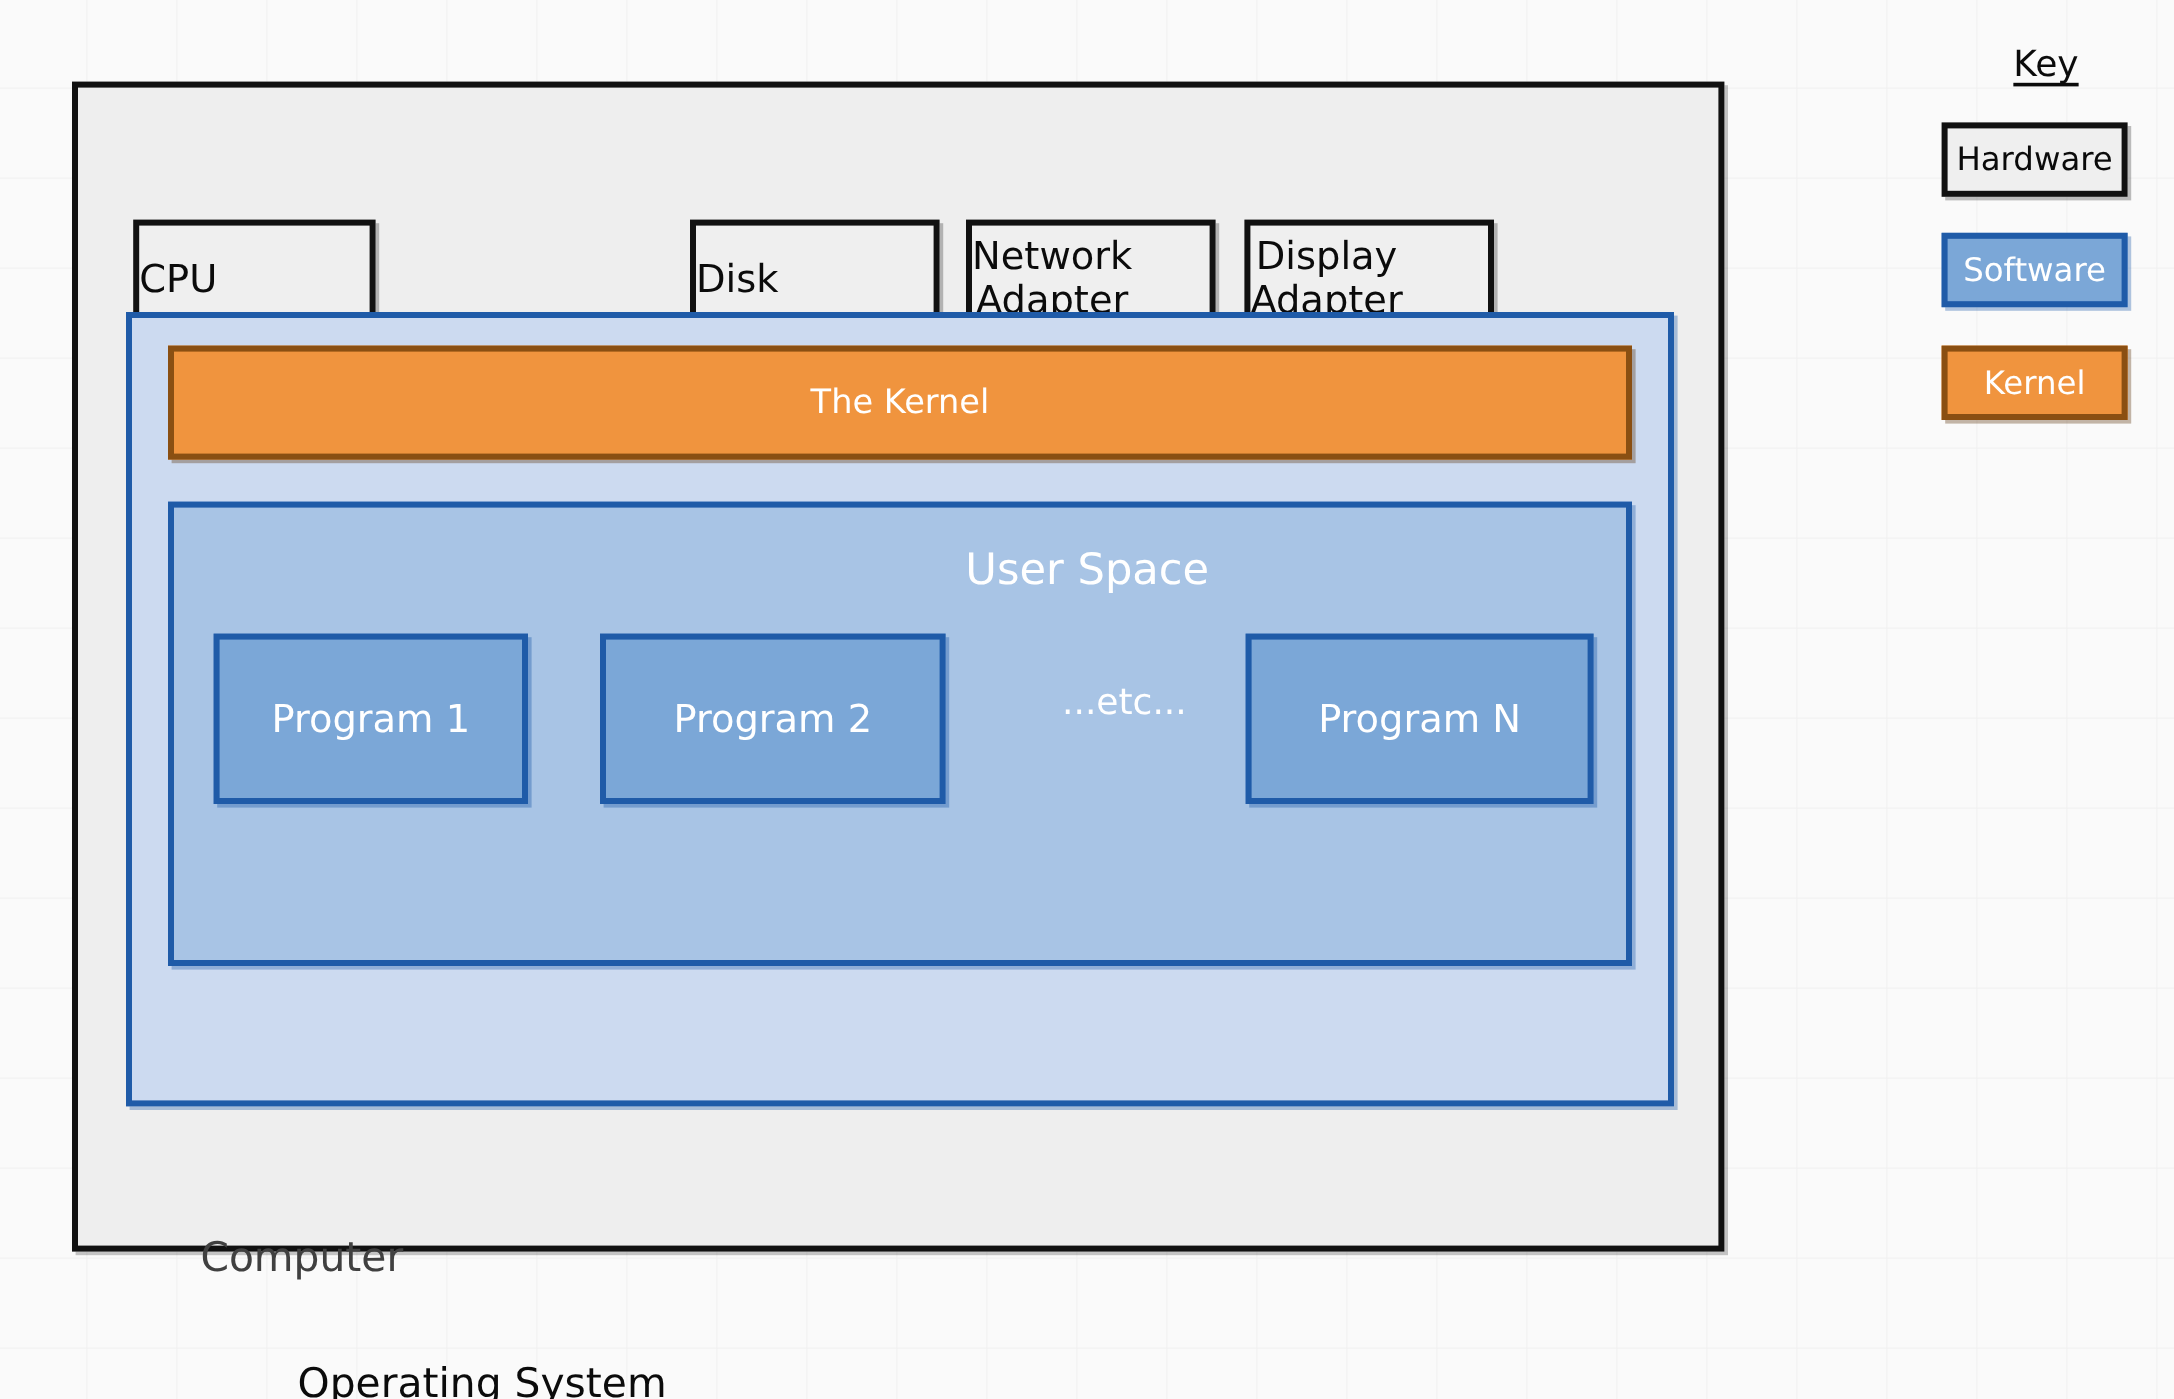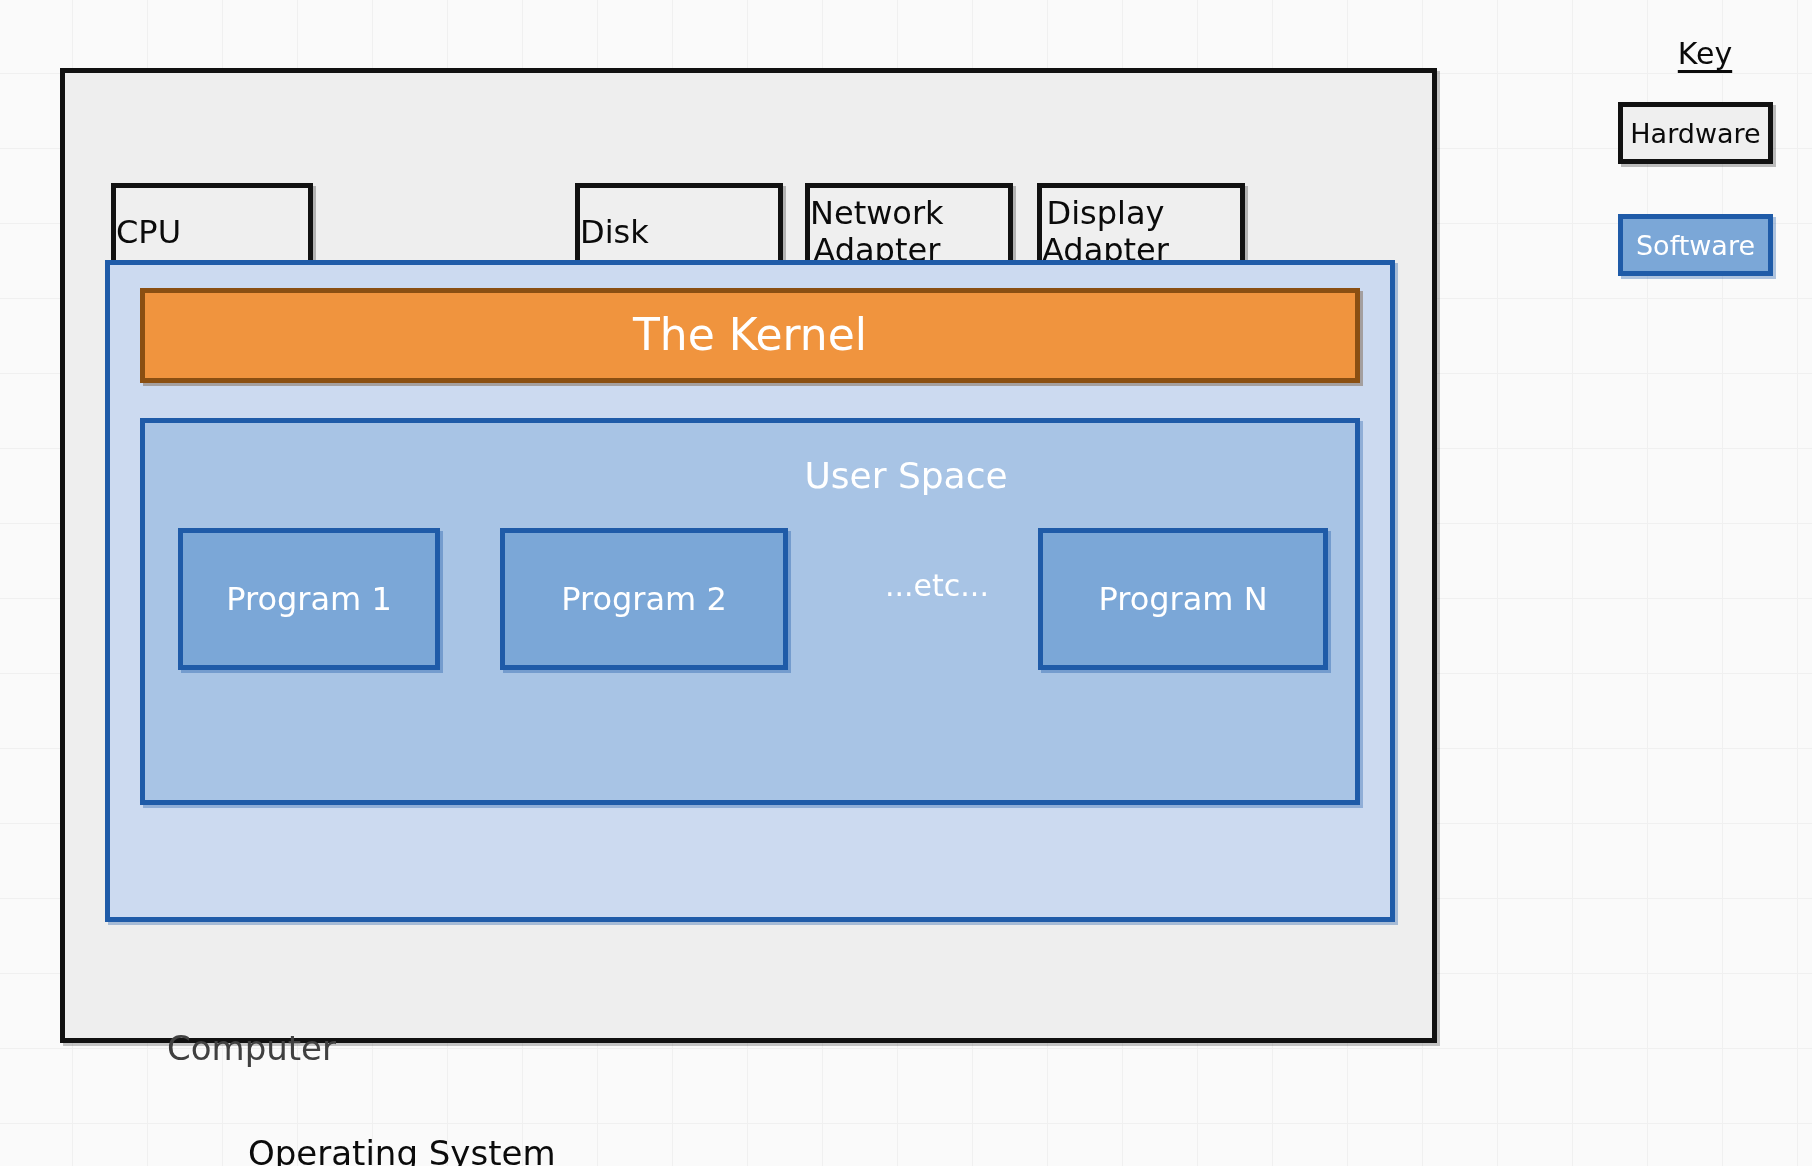--- a/index.html
+++ b/index.html
@@ -60,21 +60,21 @@
     font-size:34px;color:#0b0b0b;
   }
 
   
   #kernel{
     left:140px;top:288px;width:1220px;height:95px;
     background:#f0943e;
     border:5px solid #8a4f12;
     box-shadow:3px 3px 0 0 rgba(90,50,10,.35);
     align-items:center;justify-content:center;
-    color:#ffffff;font-size:44px;
+    color:#ffffff;font-size:28px;
   }
 
   
   #userspace{
     left:140px;top:418px;width:1220px;height:387px;
     background:#a8c4e5;
     border:5px solid #1f5ba8;
     box-shadow:3px 3px 0 0 rgba(31,91,168,.35);
     flex-direction:column;
   }
@@ -108,21 +108,21 @@
     box-sizing:border-box;display:flex;
     align-items:center;justify-content:center;
     font-size:27px;
   }
   #key-hardware{
     top:102px;background:#efefef;border:5px solid #111111;
     color:#0b0b0b;box-shadow:3px 3px 0 0 rgba(0,0,0,.25);
   }
   #key-software{
     top:194px;background:#7ba7d7;border:5px solid #1f5ba8;
-    color:#ffffff;box-shadow:3px 3px 0 0 rgba(31,91,168,.35);margin-top:20px;
+    color:#ffffff;box-shadow:3px 3px 0 0 rgba(31,91,168,.35);
   }
   #key-kernel{
     top:288px;background:#f0943e;border:5px solid #8a4f12;
     color:#ffffff;box-shadow:3px 3px 0 0 rgba(90,50,10,.35);
   }
 </style>
 </head>
 <body>
 
 <div id="grid"></div>
@@ -172,14 +172,17 @@
   </div>
 
   <div id="key-title">Key</div>
 
   <div class="keybox" id="key-hardware">
     <span>Hardware</span>
   </div>
   <div class="keybox" id="key-software">
     <span>Software</span>
   </div>
+  <div class="keybox" id="key-kernel">
+    <span>Kernel</span>
+  </div>
 
 </div>
 
 </body></html>

